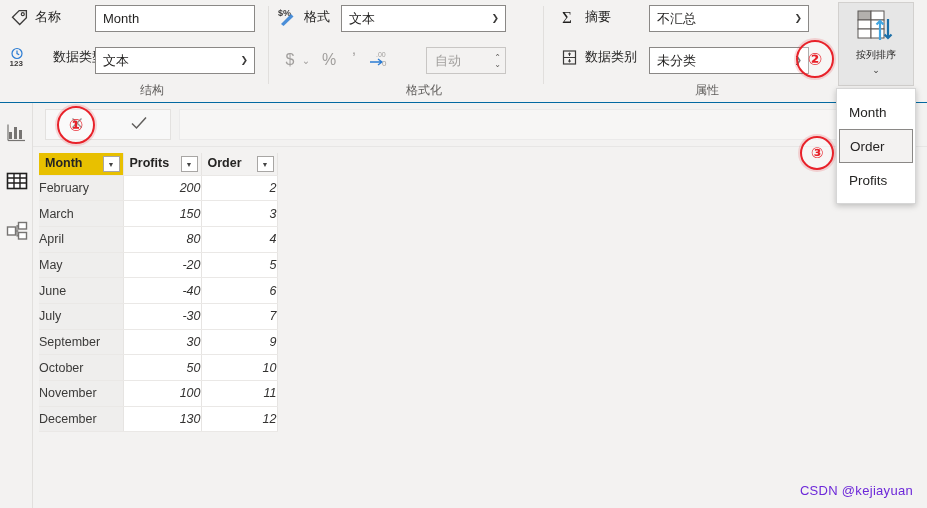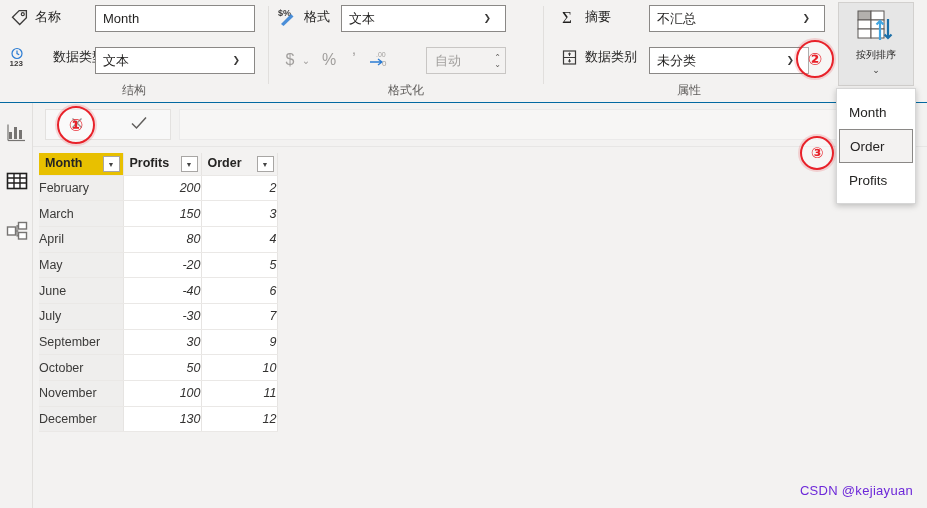--- a/index.html
+++ b/index.html
@@ -16,36 +16,36 @@
   .ribbon{
     position:absolute;left:0;top:0;width:927px;height:103px;
     background:#f3f2f1;
     border-bottom:1px solid #0369a1;
     box-sizing:border-box;
   }
   .rib-group{position:absolute;top:0;height:102px;}
   .rib-sep{position:absolute;top:6px;width:1px;height:78px;background:#e1dfdd;}
   .grp-label{
     position:absolute;bottom:3px;width:100%;text-align:center;
-    font-size:12px;color:#605e5c;
+    font-size:12px;color:#605e5c;margin-left:18px;
   }
 
   .fieldrow{position:absolute;display:flex;align-items:center;}
   .fi-icon{width:22px;height:22px;display:inline-flex;align-items:center;justify-content:center;flex:0 0 auto;}
   .fi-label{font-size:13px;color:#252423;margin-left:5px;white-space:nowrap;}
 
   .txtbox{
     box-sizing:border-box;background:#fff;border:1px solid #8a8886;
     height:27px;display:flex;align-items:center;padding:0 7px;
     font-size:13px;color:#201f1e;
   }
   .combo{
     box-sizing:border-box;background:#fff;border:1px solid #8a8886;
     height:27px;display:flex;align-items:center;justify-content:space-between;
-    padding:0 14px 0 7px;font-size:13px;color:#201f1e;
+    padding:0 6px 0 7px;font-size:13px;color:#201f1e;
   }
   .chev{font-size:9px;color:#3b3a39;line-height:1;}
 
   
   .fmtbtn{
     position:absolute;height:26px;display:flex;align-items:center;justify-content:center;
     color:#a19f9d;font-size:16px;background:transparent;border:none;
   }
   .spin{
     position:absolute;box-sizing:border-box;border:1px solid #c8c6c4;background:#f3f2f1;
@@ -232,21 +232,21 @@
     <div class="rib-group" style="left:544px;width:290px;">
 
       <div class="fieldrow" style="left:14px;top:6px;">
         <span class="fi-icon">
           <svg width="18" height="18" viewBox="0 0 18 18">
             <text x="2" y="15" font-family="Liberation Serif, serif" font-size="17" fill="#201f1e">Σ</text>
           </svg>
         </span>
         <span class="fi-label">摘要</span>
       </div>
-      <div class="combo" style="position:absolute;left:105px;top:5px;width:176px;align-items:center;">
+      <div class="combo" style="position:absolute;left:105px;top:5px;width:160px;align-items:center;">
         <span>不汇总</span>
         <span class="chev">❯</span>
       </div>
 
       <div class="fieldrow" style="left:14px;top:46px;">
         <span class="fi-icon">
           <svg width="17" height="17" viewBox="0 0 17 17">
             <rect x="2.5" y="2" width="12" height="13" fill="none" stroke="#3b3a39" stroke-width="1.2"></rect>
             <path d="M2.5 8.5 L14.5 8.5" stroke="#3b3a39" stroke-width="1"></path>
             <path d="M8.5 4 L8.5 7 M7 5.4 L8.5 4 L10 5.4" fill="none" stroke="#3b3a39" stroke-width="1"></path>

